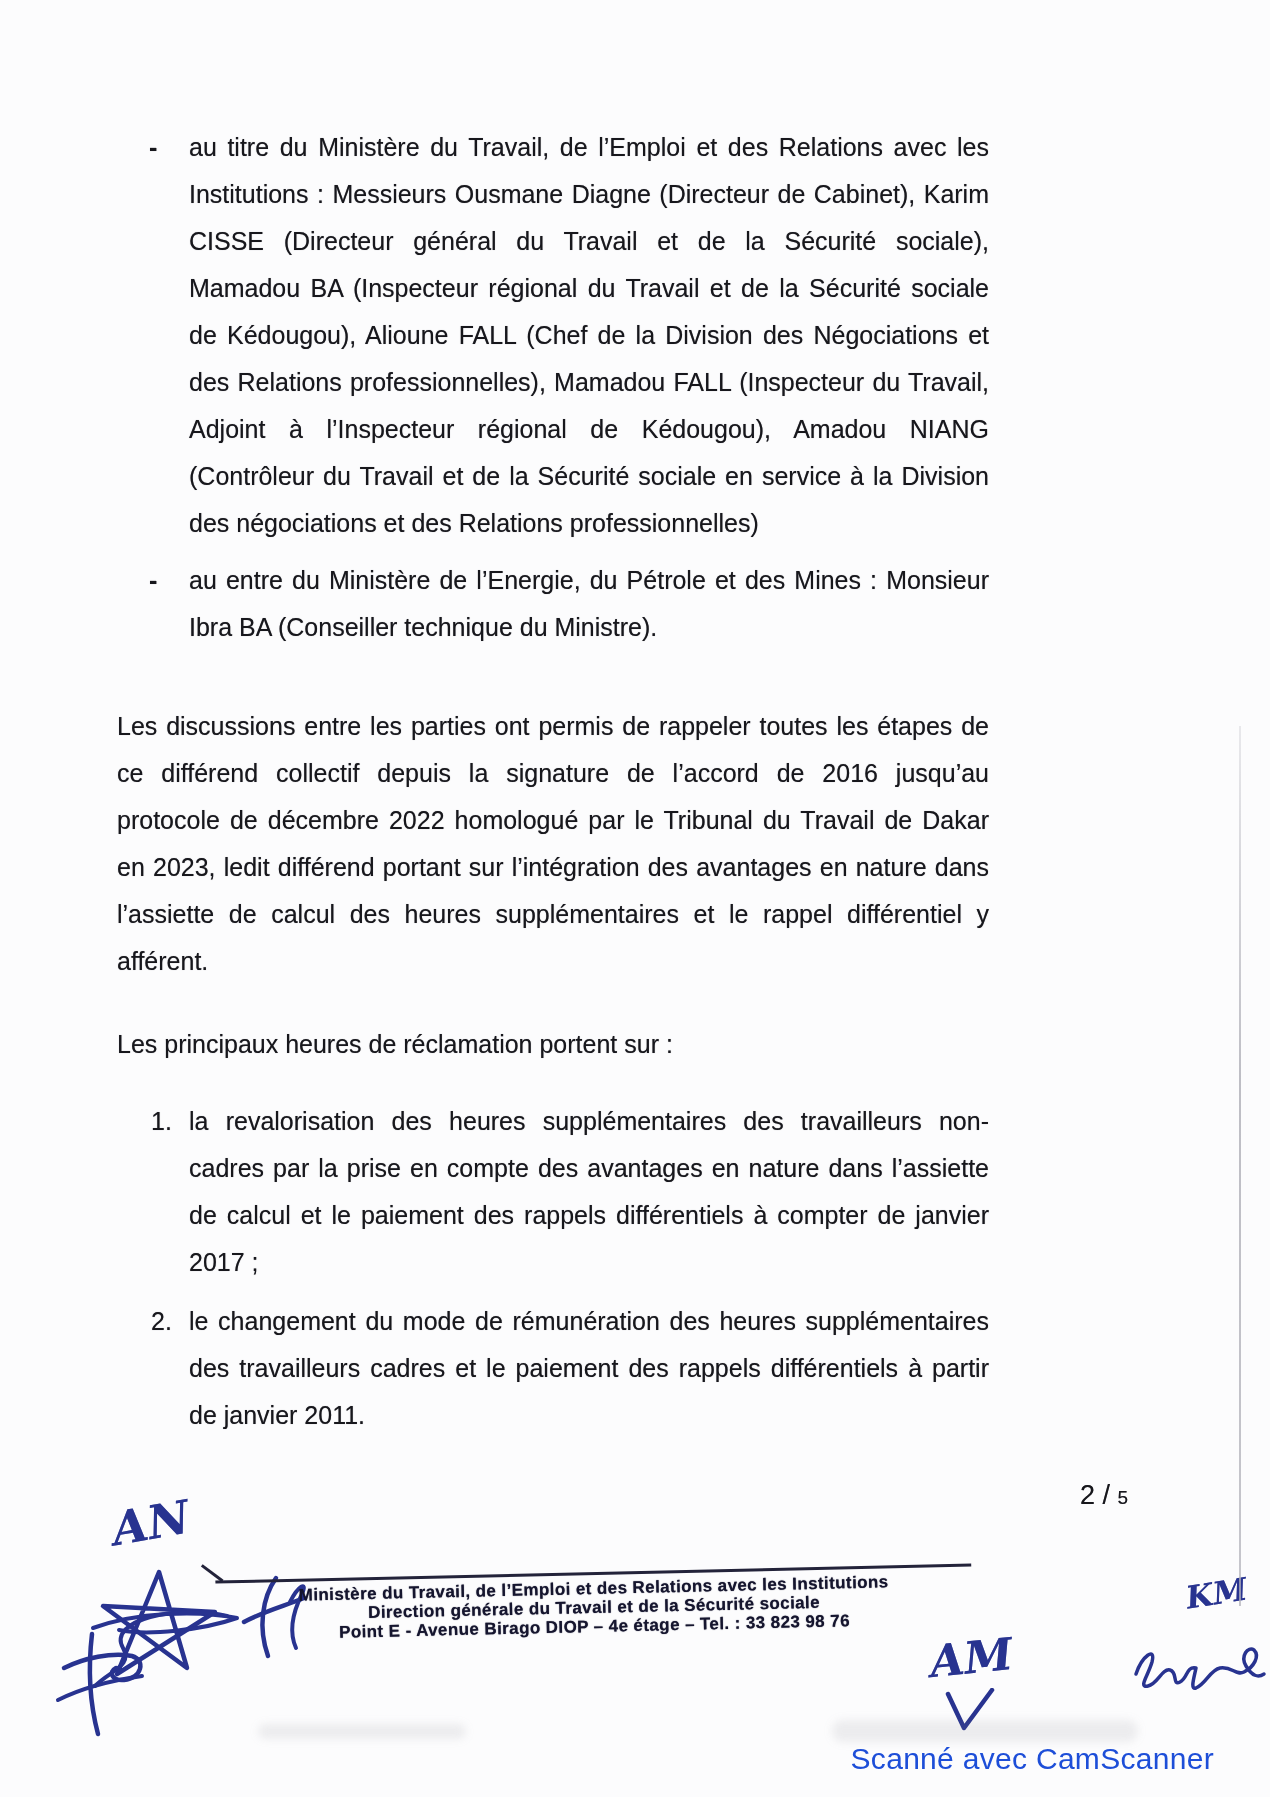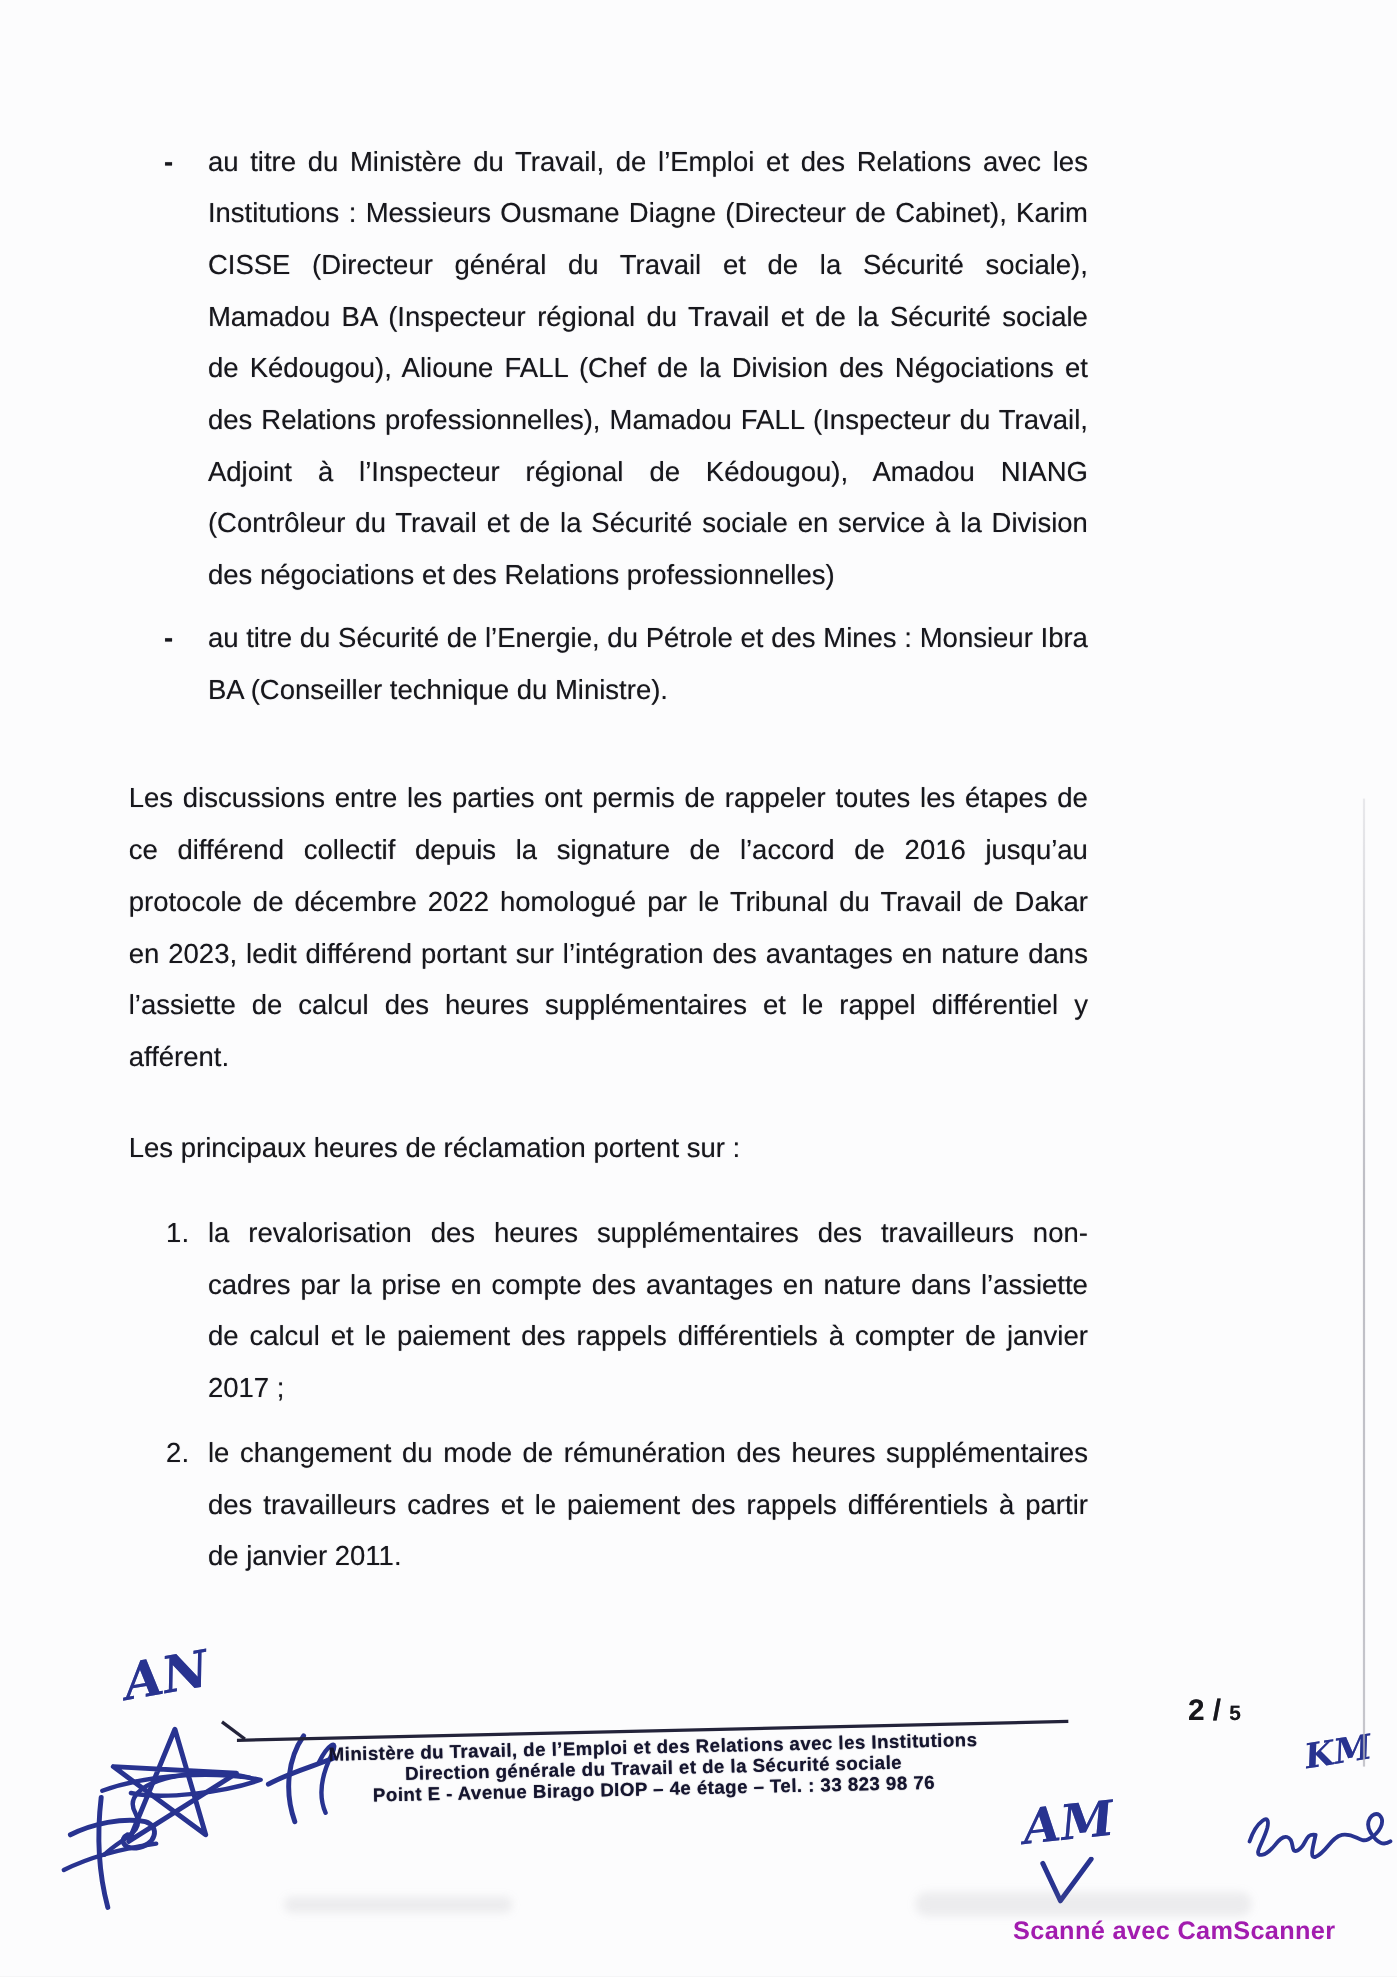--- a/index.html
+++ b/index.html
@@ -78,55 +78,54 @@
     text-shadow:0 0 1px rgba(21,21,46,.8);
   }
   .stamp .pointer{
     position:absolute;left:-16px;top:-12px;width:26px;height:3px;
     background:#23233a;transform:rotate(38deg);
   }
   .stamp div{white-space:nowrap;}
 
   
   .page-number{
-    position:absolute;left:1080px;top:1540px;
-    font-weight:bold;font-size:27px;color:#17171c;
+    position:absolute;left:1080px;top:1480px;
+    font-weight:normal;font-size:27px;color:#17171c;
     text-shadow:0 0 .6px rgba(25,25,35,.6);
   }
   .page-number .small{font-size:19px;}
   .scan-edge{
     position:absolute;left:1239px;top:726px;width:2px;height:880px;
     background:linear-gradient(#e2e2e6,#a9a9b2 40%,#b4b4bc);
     opacity:.75;
   }
   .smudge{position:absolute;background:rgba(120,120,132,.12);border-radius:14px;filter:blur(4px);}
   .smudge-a{left:832px;top:1720px;width:306px;height:22px;}
   .smudge-b{left:258px;top:1724px;width:208px;height:15px;}
   .camscanner{
     position:absolute;right:56px;top:1742px;
-    font-size:23px;color:#a21caf;letter-spacing:.3px;
+    font-size:30px;color:#1d4ed8;letter-spacing:.3px;
     font-family:"Liberation Sans", sans-serif;
-    font-weight:bold;
   }
 </style>
 </head>
 <body>
 
 <div class="page">
 
   <div class="content">
 
     <div class="bullet-item">
       <span class="dash">-</span>
       <p><span class="lead-bold">au titre du Ministère du Travail, de l’Emploi et des Relations avec les Institutions</span><span> : Messieurs Ousmane Diagne (Directeur de Cabinet), Karim CISSE (Directeur général du Travail et de la Sécurité sociale), Mamadou BA (Inspecteur régional du Travail et de la Sécurité sociale de Kédougou), Alioune FALL (Chef de la Division des Négociations et des Relations professionnelles), Mamadou FALL (Inspecteur du Travail, Adjoint à l’Inspecteur régional de Kédougou), Amadou NIANG (Contrôleur du Travail et de la Sécurité sociale en service à la Division des négociations et des Relations professionnelles)</span></p>
     </div>
 
     <div class="bullet-item">
       <span class="dash">-</span>
-      <p><span class="lead-bold">au titre du Sécurité de l’Energie, du Pétrole et des Mines</span><span> : Monsieur Ibra BA (Conseiller technique du Ministre).</span></p>
+      <p><span class="lead-bold">au entre du Ministère de l’Energie, du Pétrole et des Mines</span><span> : Monsieur Ibra BA (Conseiller technique du Ministre).</span></p>
     </div>
 
     <p class="para para-discussions">Les discussions entre les parties ont permis de rappeler toutes les étapes de ce différend collectif depuis la signature de l’accord de 2016 jusqu’au protocole de décembre 2022 homologué par le Tribunal du Travail de Dakar en 2023, ledit différend portant sur l’intégration des avantages en nature dans l’assiette de calcul des heures supplémentaires et le rappel différentiel y afférent.</p>
 
     <p class="para para-chefs">Les principaux heures de réclamation portent sur :</p>
 
     <div class="claims">
       <div class="claim-item">
         <span class="marker">1.</span>
         <p>la revalorisation des heures supplémentaires des travailleurs non-cadres par la prise en compte des avantages en nature dans l’assiette de calcul et le paiement des rappels différentiels à compter de janvier 2017 ;</p>

